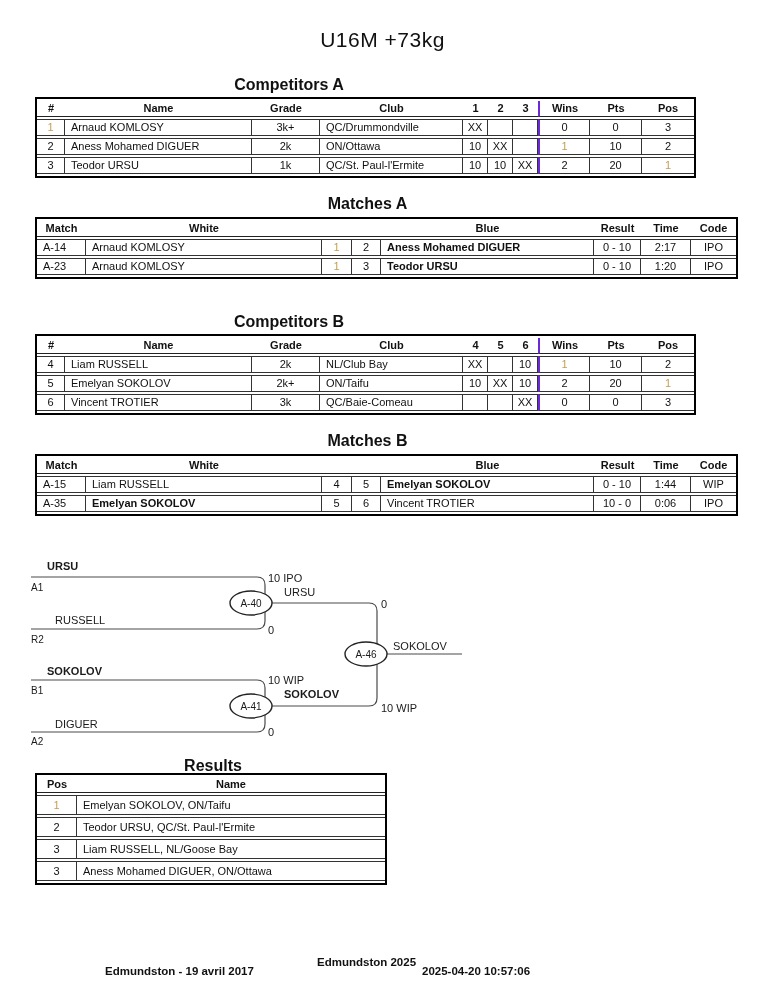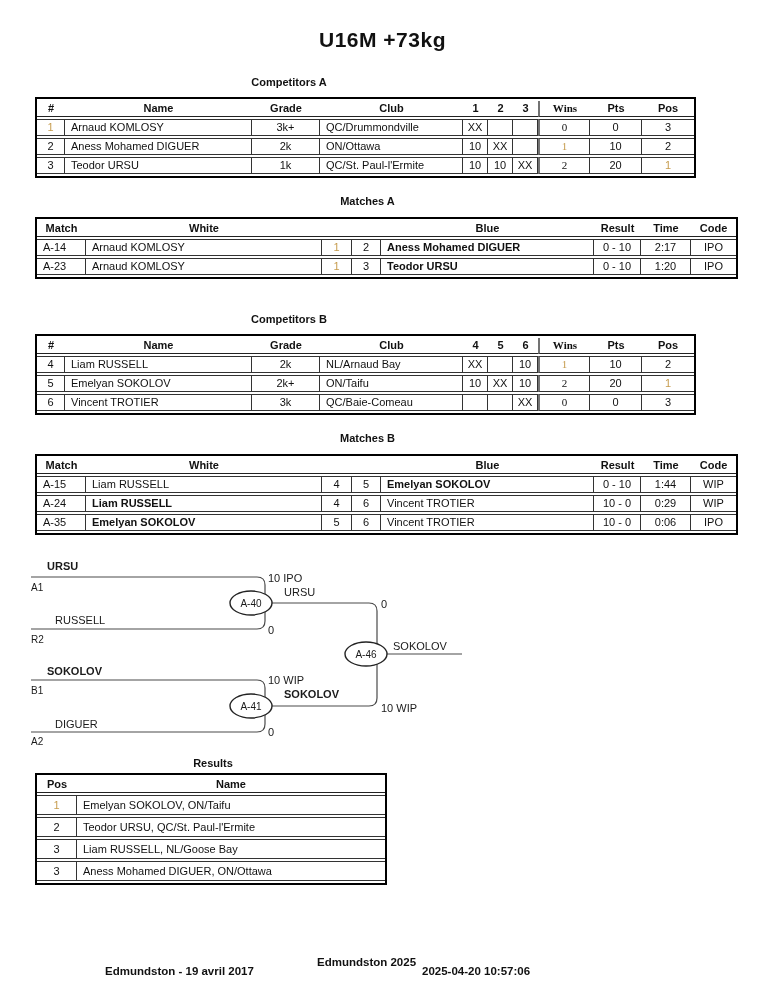--- a/index.html
+++ b/index.html
@@ -1,28 +1,28 @@
 <!DOCTYPE html>
 <html><head>
 <meta charset="utf-8">
 <style>
   html,body{margin:0;padding:0;}
   body{width:765px;height:990px;background:#ffffff;position:relative;overflow:hidden;
        font-family:"Liberation Sans", sans-serif;color:#111;}
   .abs{position:absolute;}
-  .doc-title{font-size:21px;font-weight:bold;text-align:center;letter-spacing:0.5px;}
-  .sec-heading{font-size:11px;font-weight:bold;text-align:center;}
+  .doc-title{font-size:21px;font-weight:normal;text-align:center;letter-spacing:0.5px;}
+  .sec-heading{font-size:16px;font-weight:bold;text-align:center;}
   table{border-collapse:separate;border-spacing:0 2px;border:2px solid #000;
         table-layout:fixed;background:#fff;}
   th,td{box-sizing:border-box;font-size:11px;line-height:13px;padding:0 4px;
         overflow:hidden;white-space:nowrap;height:17px;}
   th{border:none;border-bottom:1px solid #222;font-weight:bold;text-align:center;height:16px;}
   td{border-top:1px solid #333;border-bottom:1px solid #333;border-right:1px solid #333;border-left:none;}
   td:last-child{border-right:none;}
-  th.sep,td.sep{border-left:2px solid #737373;font-family:Liberation Serif, serif;}
+  th.sep,td.sep{border-left:2px solid #6d28d9;}
   td.c{text-align:center;}
   td.l{text-align:left;padding-left:6px;margin-top:20px;}
   .b{font-weight:bold;}
   .g{color:#C69C4E;}
   .results-table td{height:20px;}
   .footer-text{font-size:11.5px;font-weight:bold;white-space:nowrap;}
   
   .bl{fill:none;stroke:#4a4a4a;stroke-width:1.2;}
   .node{fill:#fff;stroke:#222;stroke-width:1.4;}
   svg text{fill:#1a1a1a;}
@@ -173,21 +173,21 @@
     <th>5</th>
     <th>6</th>
     <th class="sep">Wins</th>
     <th>Pts</th>
     <th>Pos</th>
   </tr>
   <tr>
     <td class="c">4</td>
     <td class="l">Liam RUSSELL</td>
     <td class="c">2k</td>
-    <td class="l">NL/Arnaud Bay</td>
+    <td class="l">NL/Club Bay</td>
     <td class="c">XX</td>
     <td class="c"></td>
     <td class="c">10</td>
     <td class="c sep g">1</td>
     <td class="c">10</td>
     <td class="c">2</td>
   </tr>
   <tr>
     <td class="c">5</td>
     <td class="l">Emelyan SOKOLOV</td>
@@ -239,30 +239,20 @@
     <th>Code</th>
   </tr>
   <tr>
     <td class="l">A-15</td>
     <td class="l">Liam RUSSELL</td>
     <td class="c">4</td>
     <td class="c">5</td>
     <td class="l b">Emelyan SOKOLOV</td>
     <td class="c">0 - 10</td>
     <td class="c">1:44</td>
-    <td class="c">WIP</td>
-  </tr>
-  <tr>
-    <td class="l">A-24</td>
-    <td class="l b">Liam RUSSELL</td>
-    <td class="c">4</td>
-    <td class="c">6</td>
-    <td class="l">Vincent TROTIER</td>
-    <td class="c">10 - 0</td>
-    <td class="c">0:29</td>
     <td class="c">WIP</td>
   </tr>
   <tr>
     <td class="l">A-35</td>
     <td class="l b">Emelyan SOKOLOV</td>
     <td class="c">5</td>
     <td class="c">6</td>
     <td class="l">Vincent TROTIER</td>
     <td class="c">10 - 0</td>
     <td class="c">0:06</td>

